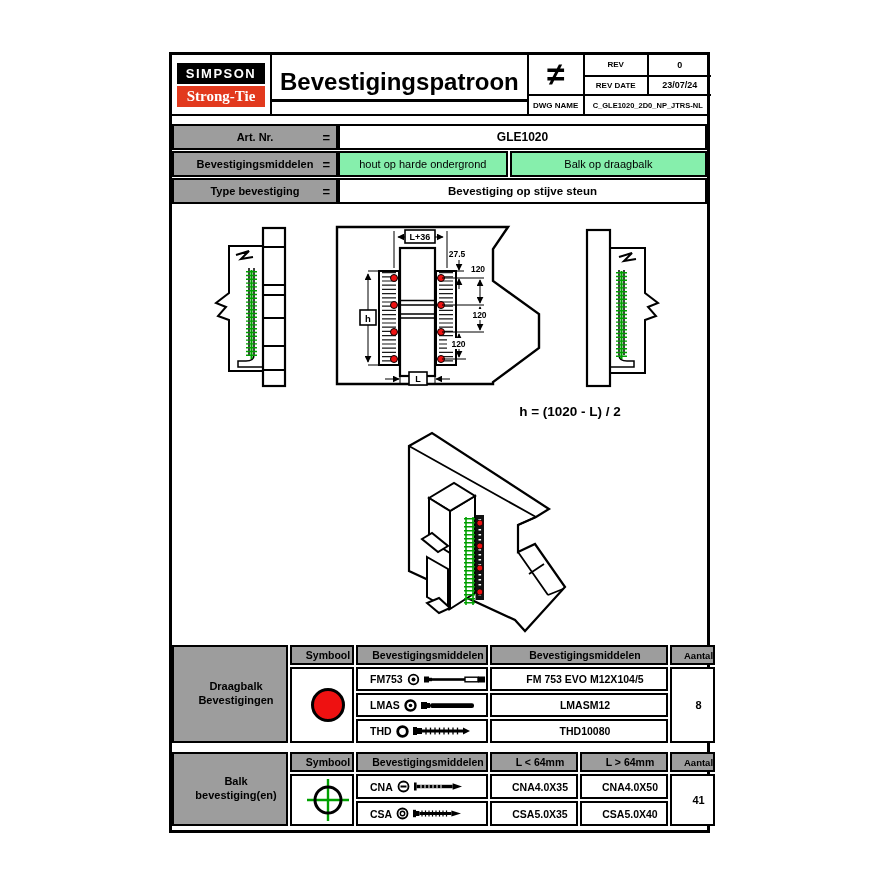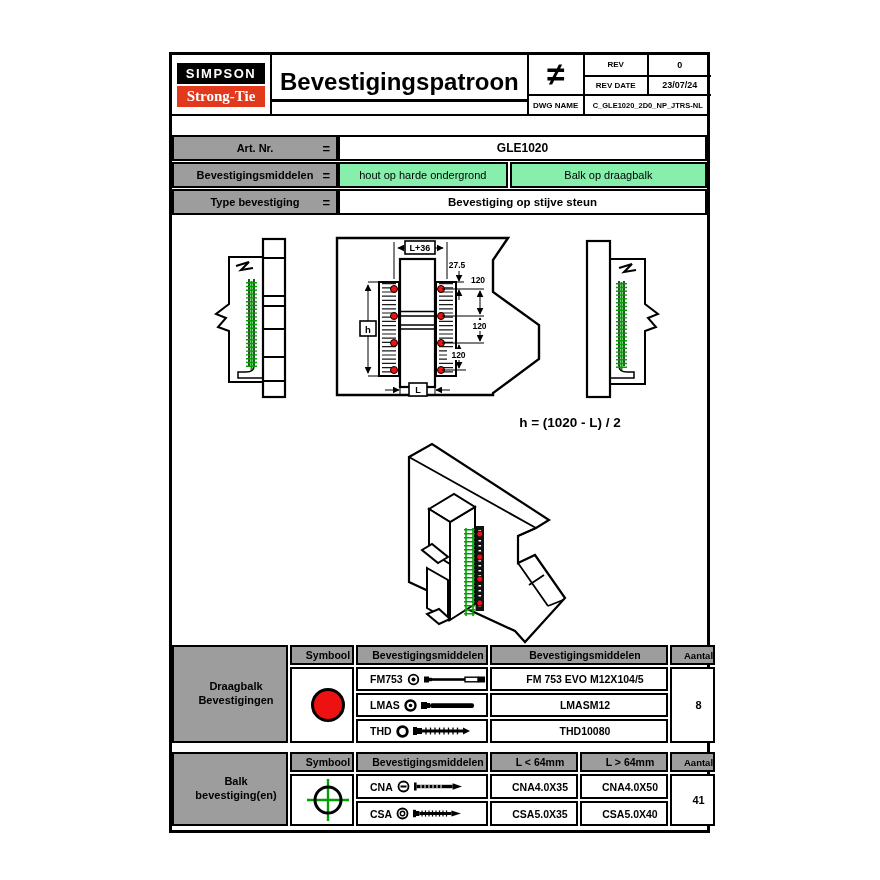--- a/index.html
+++ b/index.html
@@ -15,21 +15,21 @@
   .revtbl{border-left:2px solid #000;display:grid;grid-template-columns:54px 64px 1fr;grid-template-rows:1fr 1fr 1fr;grid-template-areas:"neq rl rv" "neq dl dv" "nl nv nv";font-weight:bold;}
   .revtbl>div{border-left:2px solid #000;border-top:2px solid #000;display:flex;align-items:center;justify-content:center;box-sizing:border-box;font-size:8px;}
   .revtbl .neq{grid-area:neq;border-left:none;border-top:none;font-size:32px;font-weight:800;}
   .revtbl .rl{grid-area:rl;border-top:none;}
   .revtbl .rv{grid-area:rv;border-top:none;font-size:9px;}
   .revtbl .dl{grid-area:dl;}
   .revtbl .dv{grid-area:dv;font-size:9px;}
   .revtbl .nl{grid-area:nl;border-left:none;}
   .revtbl .nv{grid-area:nv;font-size:7.5px;}
   
-  .info{flex:0 0 84px;padding-top:19px;}
+  .info{flex:0 0 84px;padding-top:8px;}
   .inforow{height:26px;margin-bottom:1px;display:grid;grid-template-columns:166px 1fr;}
   .ilabel{background:#9d9d9d;border:2px solid #000;position:relative;display:flex;align-items:center;justify-content:center;font-weight:bold;font-size:11px;box-sizing:border-box;}
   .ilabel .eq{position:absolute;right:6px;font-size:13px;}
   .ival{border:2px solid #000;display:flex;align-items:center;justify-content:center;font-weight:bold;font-size:11.5px;box-sizing:border-box;background:#fff;text-align:right;}
   .ival2{display:grid;grid-template-columns:46% 1fr;gap:2px;}
   .ival2>div{border:2px solid #000;display:flex;align-items:center;justify-content:center;font-weight:normal;font-size:11px;box-sizing:border-box;background:#86efac;}
   
   .draw{flex:1 1 auto;position:relative;}
   .draw svg{position:absolute;left:0;top:0;}
   svg text{font-family:"Liberation Sans",sans-serif;font-weight:bold;fill:#000;}

